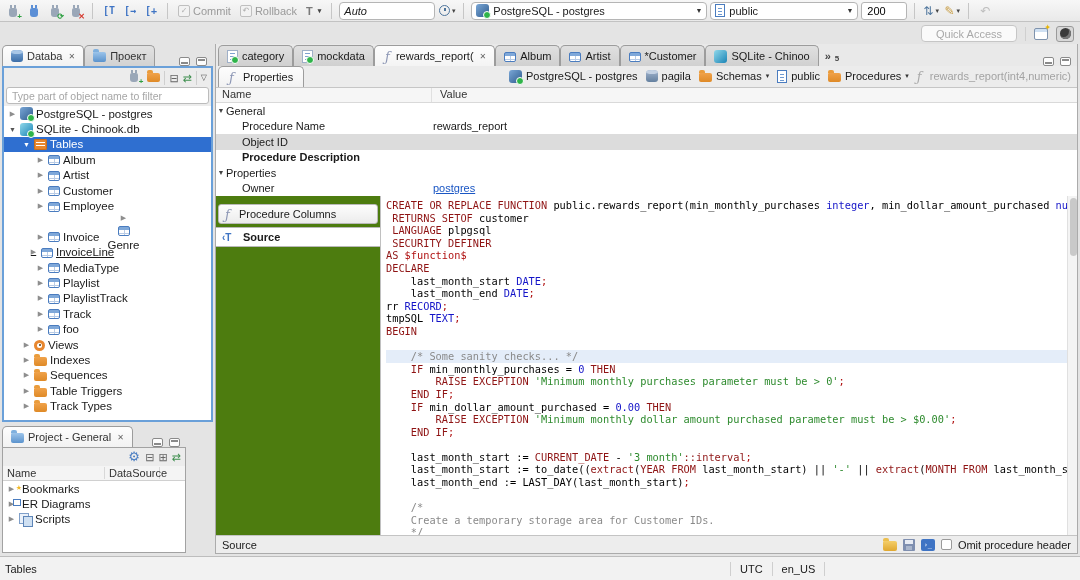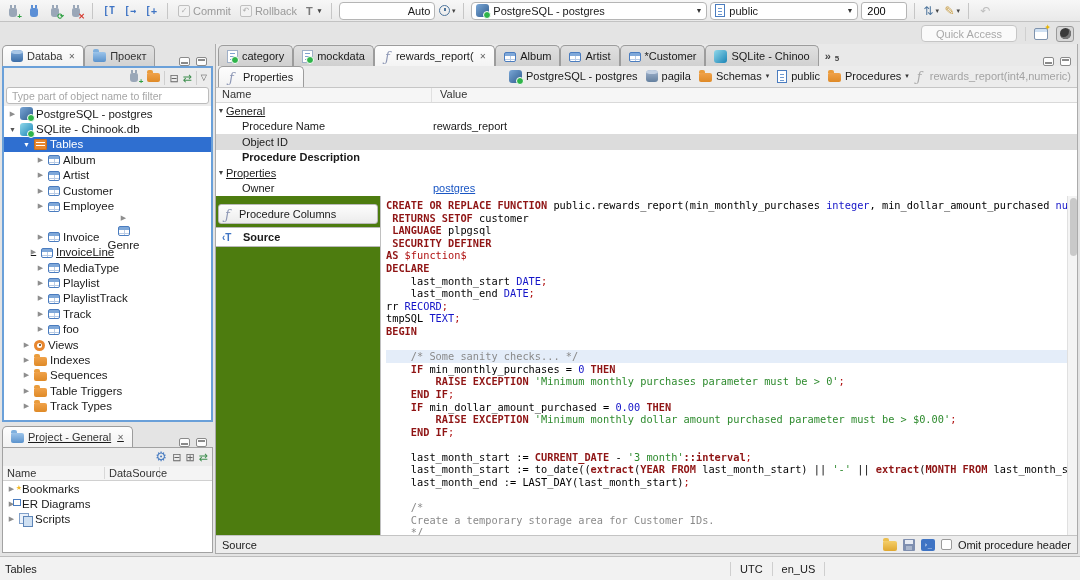--- a/index.html
+++ b/index.html
@@ -72,21 +72,21 @@
   #toolbar { position:absolute; left:0; top:0; width:1080px; height:22px;
              background:linear-gradient(#f7f7f7,#e9e9e9); border-bottom:1px solid #c2c2c2;
              display:flex; align-items:center; padding:0 4px; gap:3px; }
   .tbi { height:18px; min-width:18px; display:flex; align-items:center; justify-content:center; border-radius:3px; }
   .tbtn { display:flex; align-items:center; gap:3px; color:#9a9a9a; padding:0 3px; }
   .tbtn .bicon { width:12px; height:12px; border:1px solid #bfbfbf; border-radius:2px; background:#f2f2f2;
                  font-size:8px; color:#b0b0b0; display:flex; align-items:center; justify-content:center; }
   .combo { height:18px; background:#fff; border:1px solid #b5b5b5; border-radius:4px;
            display:flex; align-items:center; gap:4px; padding:0 4px; }
   .combo .arrowzone { margin-left:auto; font-size:7px; color:#333; padding-left:4px; }
-  #auto-combo { width:96px; justify-content:flex-end; }
+  #auto-combo { width:96px; justify-content:flex-start;font-style:italic; }
   #conn-combo { width:236px; }
   #schema-combo { width:148px; }
   #fetch-input { width:46px; height:18px; border:1px solid #b5b5b5; border-radius:3px; background:#fff;
                  font-family:inherit; font-size:11px; padding:0 5px; }
 
   
   #qa-row { position:absolute; right:6px; top:25px; display:flex; align-items:center; gap:8px; }
   #qa-box { width:96px; height:17px; border:1px solid #c6c6c6; border-radius:4px; background:#fafafa;
             color:#a9a9a9; display:flex; align-items:center; justify-content:center; }
   .persp-open { width:14px; height:12px; border:1px solid #7f93ad; border-radius:2px;
@@ -115,21 +115,21 @@
                 background:#fff; font-family:inherit; font-size:10.5px; padding:0 5px; color:#333; width:203px;}
   #nav-filter::placeholder { color:#a6a6a6; }
   #nav-tree { flex:1; background:#fff; overflow:hidden; }
   .trow { height:15.4px; display:flex; align-items:center; gap:3px; white-space:nowrap; }
   .trow.sel { background:#2f6fd0; color:#fff; }
   .tw { width:9px; text-align:center; font-size:7px; color:#8e8e8e; flex:none; }
   .trow.sel .tw { color:#fff; }
   .tlabel { font-size:11.5px; }
 
   
-  #project-panel { position:absolute; left:2px; top:425px; width:211px; height:128px;text-decoration:underline; }
+  #project-panel { position:absolute; left:2px; top:425px; width:184px; height:128px; }
   #project-content { position:absolute; left:0; top:22px; right:0; bottom:0;
                      border:1px solid #a2a2a2; background:#ececec; display:flex; flex-direction:column; }
   #project-headers { height:15px; background:#f4f4f4; border-bottom:1px solid #d0d0d0;
                      display:flex; align-items:center; color:#333; }
   #project-headers .hc1 { width:102px; padding-left:4px; border-right:1px solid #d8d8d8; }
   #project-headers .hc2 { width:55px; padding-left:4px; border-right:1px solid #d8d8d8; }
   #project-tree { flex:1; background:#fff; overflow:hidden; }
 
   
   #editor { position:absolute; left:215px; top:44px; width:863px; height:510px;
@@ -155,36 +155,36 @@
   
   #grid { position:absolute; left:0; top:44px; right:0; height:108px; background:#fff; }
   #grid-head { height:15px; background:#f6f6f6; border-bottom:1px solid #d9d9d9; display:flex; color:#333; }
   #grid-head .gc1 { width:215px; padding-left:6px; }
   #grid-head .gc2 { flex:1; padding-left:8px; border-left:1px solid #e0e0e0; }
   .grow { height:15.5px; display:flex; align-items:center; }
   .grow.sel { background:#dcdcdc; }
   .gname { width:215px; display:flex; align-items:center; overflow:hidden; }
   .gvalue { flex:1; padding-left:2px; overflow:hidden; }
   .garrow { font-size:7px; color:#444; width:10px; text-align:center; }
-  .gname .lbl-group { font-weight:normal;text-decoration:underline; }
+  .gname .lbl-group { font-weight:normal; }
   .gname .lbl-child { padding-left:26px; }
   .gname .bold { font-weight:bold; }
   .linktext { color:#1a56c4; text-decoration:underline; }
 
   
   #rail { position:absolute; left:0; top:152px; width:165px; bottom:18px; background:#4d7c0f; border-right:1px solid #c0c0c0; padding-top:8px; }
   .railbtn { height:20px; margin:0 2px 3px 2px; border:1px solid #b9b9b9; border-radius:3px;
              background:linear-gradient(#fdfdfd,#ececec); display:flex; align-items:center; gap:5px; padding:0 6px; }
   .railbtn.active { background:#fff; font-weight:bold; border-radius:0; margin:0 0 3px 0; border-left:none; border-right:none; }
   #source-area { position:absolute; left:165px; top:152px; right:10px; bottom:18px; background:#fff; overflow:hidden; }
   #code { position:absolute; left:5px; top:3px; right:0; bottom:0; font-family:"DejaVu Sans Mono",monospace;
           font-size:10.3px; line-height:12.6px; white-space:pre; }
   .cl { height:12.6px; }
   .cl.hl { background:#e4edf9; }
-  .c-k { color:#8f1414;font-weight:bold; } .c-t { color:#1414c8; } .c-n { color:#1414c8; }
+  .c-k { color:#8f1414; } .c-t { color:#1414c8; } .c-n { color:#1414c8; }
   .c-s { color:#2e8b2e; } .c-c { color:#8a8a8a; } .c-p { color:#000; } .c-r { color:#b01212; }
   #src-scroll { position:absolute; right:0; top:152px; width:10px; bottom:18px; background:#f4f4f4; border-left:1px solid #e0e0e0; }
   #src-thumb { position:absolute; left:1.5px; top:2px; width:7px; height:58px; background:#c9c9c9; border-radius:4px; }
 
   
   #editor-footer { position:absolute; left:0; right:0; bottom:0; height:18px; background:#ededed;
                    border-top:1px solid #c4c4c4; display:flex; align-items:center; padding:0 6px; gap:6px; }
   #editor-footer .spacer { flex:1; }
   .ff-folder { width:14px; height:10px; background:linear-gradient(#f4ce6a,#e0a830); border-radius:1px 2px 2px 2px; position:relative; margin-top:2px; }
   .ff-folder::before { content:""; position:absolute; top:-3px; left:0; width:6px; height:3px; background:#ecbf4e; border-radius:2px 2px 0 0; }

